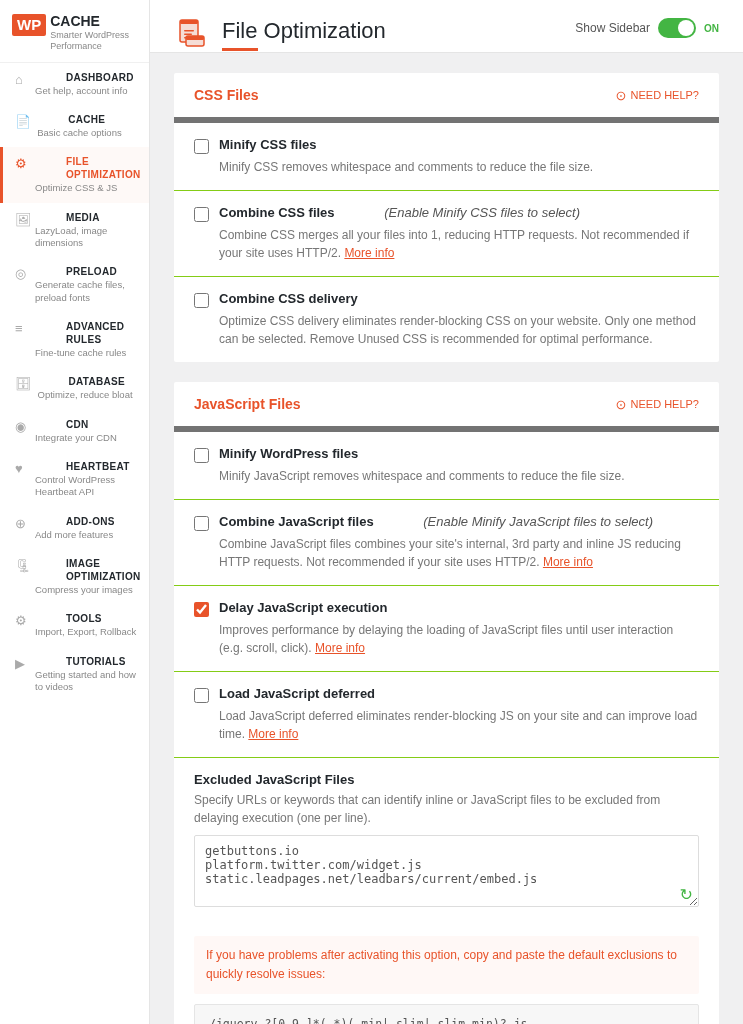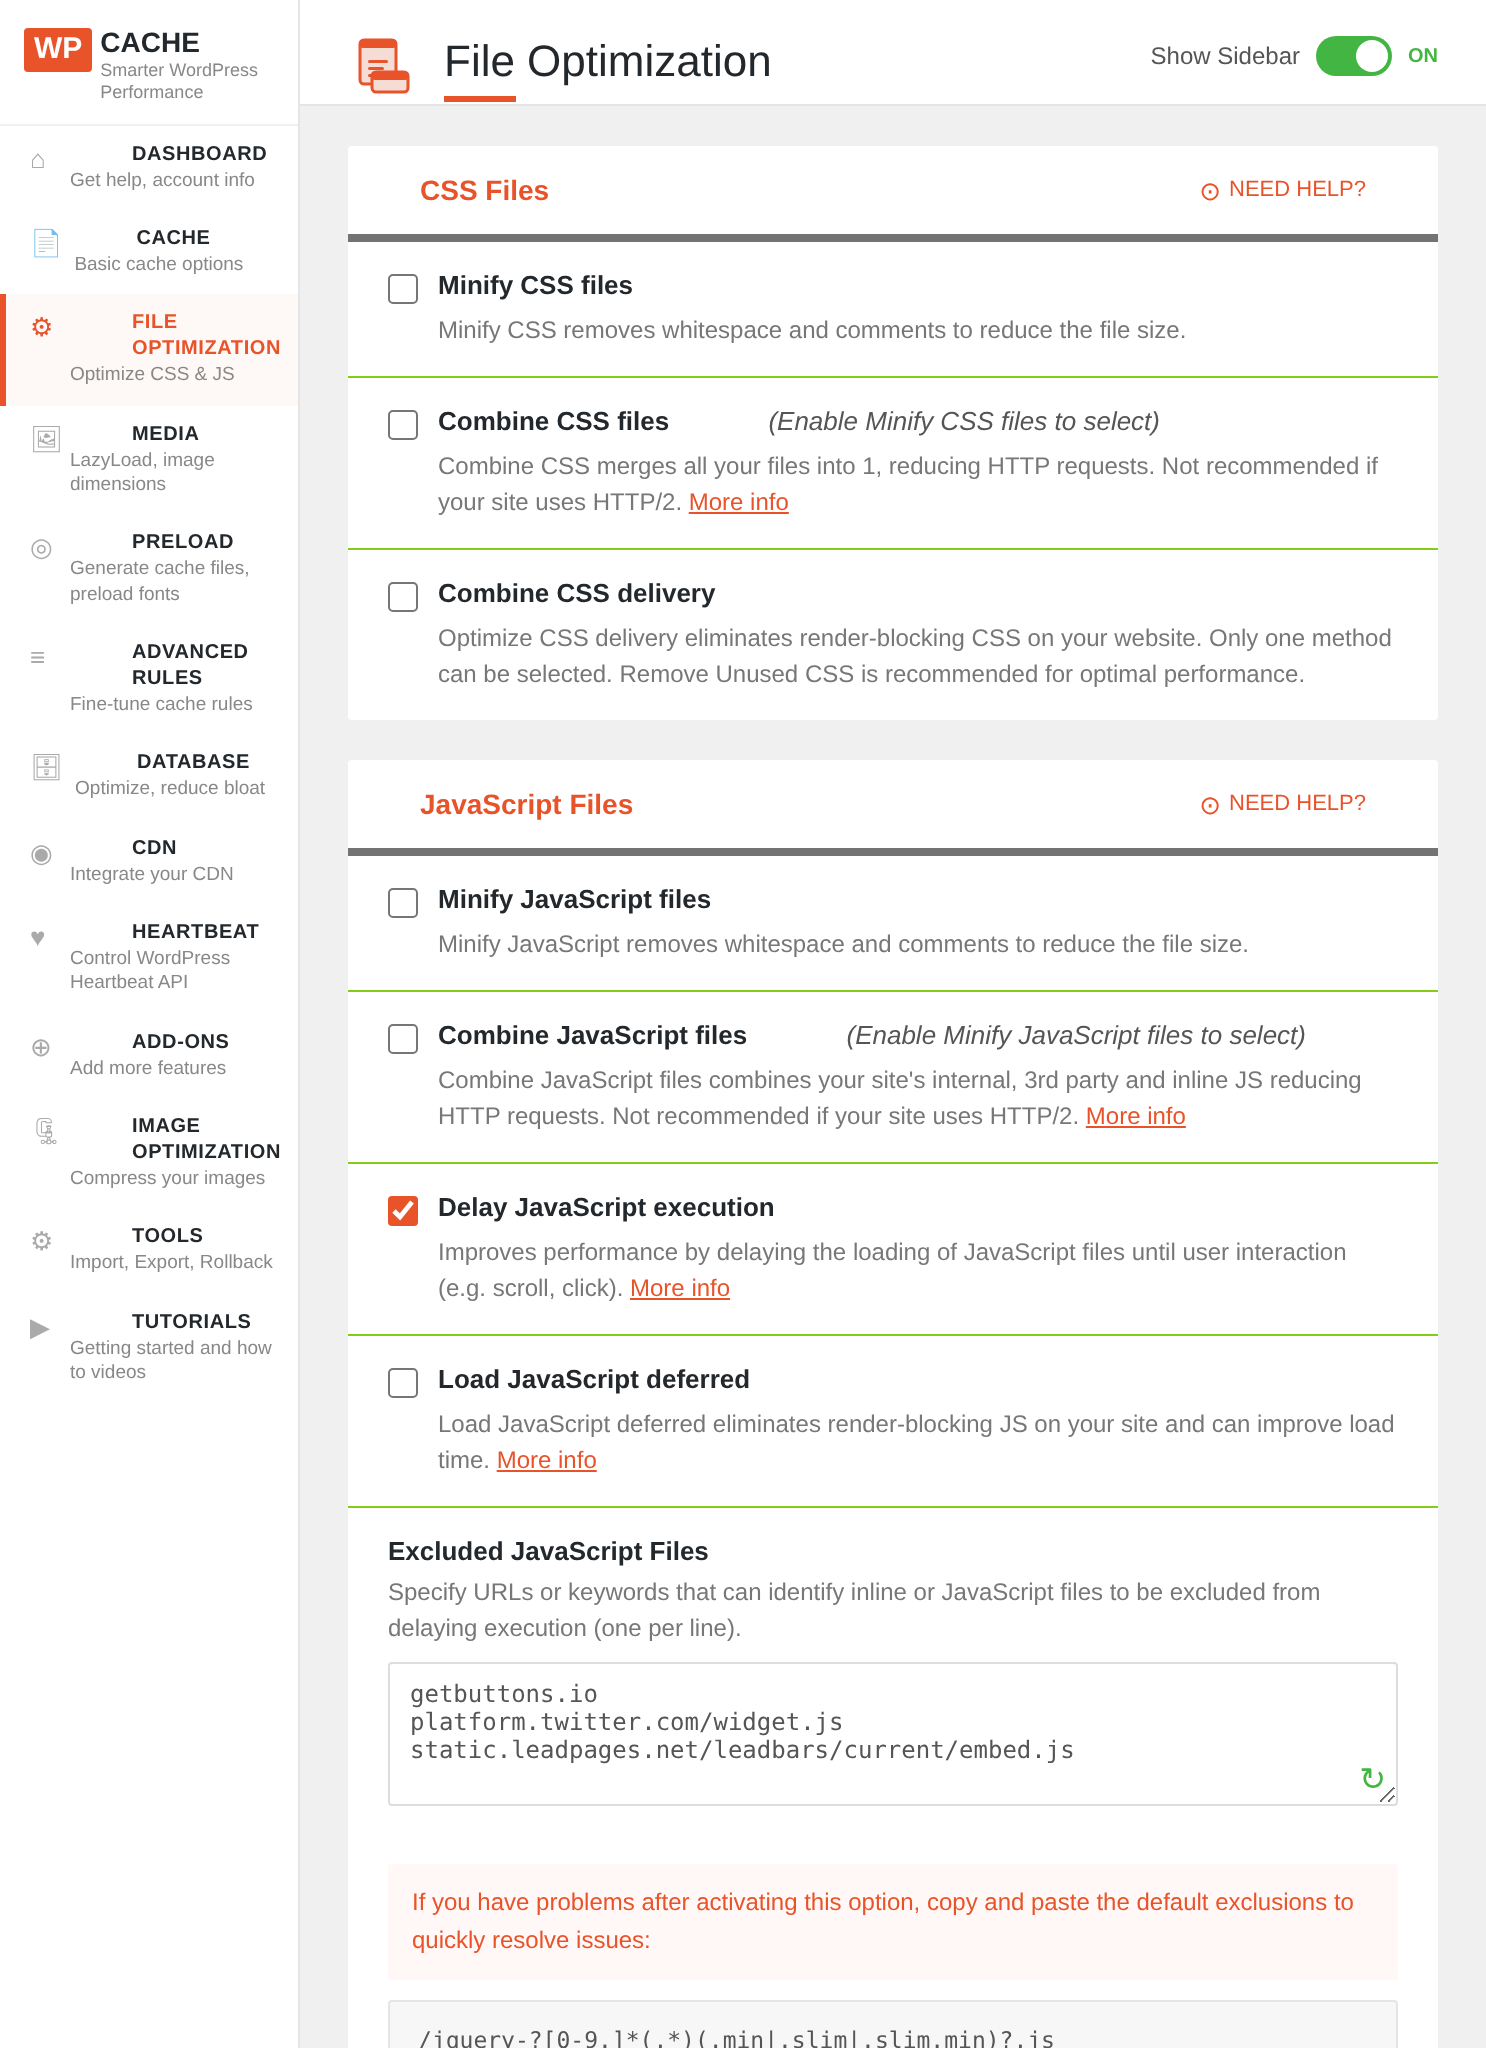--- a/index.html
+++ b/index.html
@@ -157,25 +157,25 @@
     }
 
     
     .section {
       background: #fff;
       border-radius: 2px;
       margin-bottom: 20px;
       padding: 0;
     }
     .section-header {
-      padding: 14px 36px;
+      padding: 14px 20px;
       display: flex;
       align-items: center;
       justify-content: space-between;
-      border-bottom: 4px solid #737373;
+      border-bottom: 6px solid #737373;
     }
     .section-title {
       font-size: 14px;
       font-weight: 600;
       color: #e8532a;
     }
     .need-help {
       display: flex;
       align-items: center;
       gap: 4px;
@@ -474,21 +474,21 @@
         <span class="section-title">JavaScript Files</span>
         <div class="need-help">
           <span class="need-help-icon">⊙</span>
           <span>NEED HELP?</span>
         </div>
       </div>
 
       <div class="option-row">
         <div class="option-header">
           <input type="checkbox" class="option-checkbox" id="minify-js" style="">
-          <label class="option-label" for="minify-js">Minify JavaScript files</label>
+          <label class="option-label" for="minify-js">Minify WordPress files</label>
         </div>
         <div class="option-desc">Minify JavaScript removes whitespace and comments to reduce the file size.</div>
       </div>
 
       <div class="option-row">
         <div class="option-header">
           <input type="checkbox" class="option-checkbox" id="combine-js" style="">
           <label class="option-label" for="combine-js">Combine JavaScript files <em>(Enable Minify JavaScript files to select)</em></label>
         </div>
         <div class="option-desc">Combine JavaScript files combines your site's internal, 3rd party and inline JS reducing HTTP requests. Not recommended if your site uses HTTP/2. <a href="#">More info</a></div>

